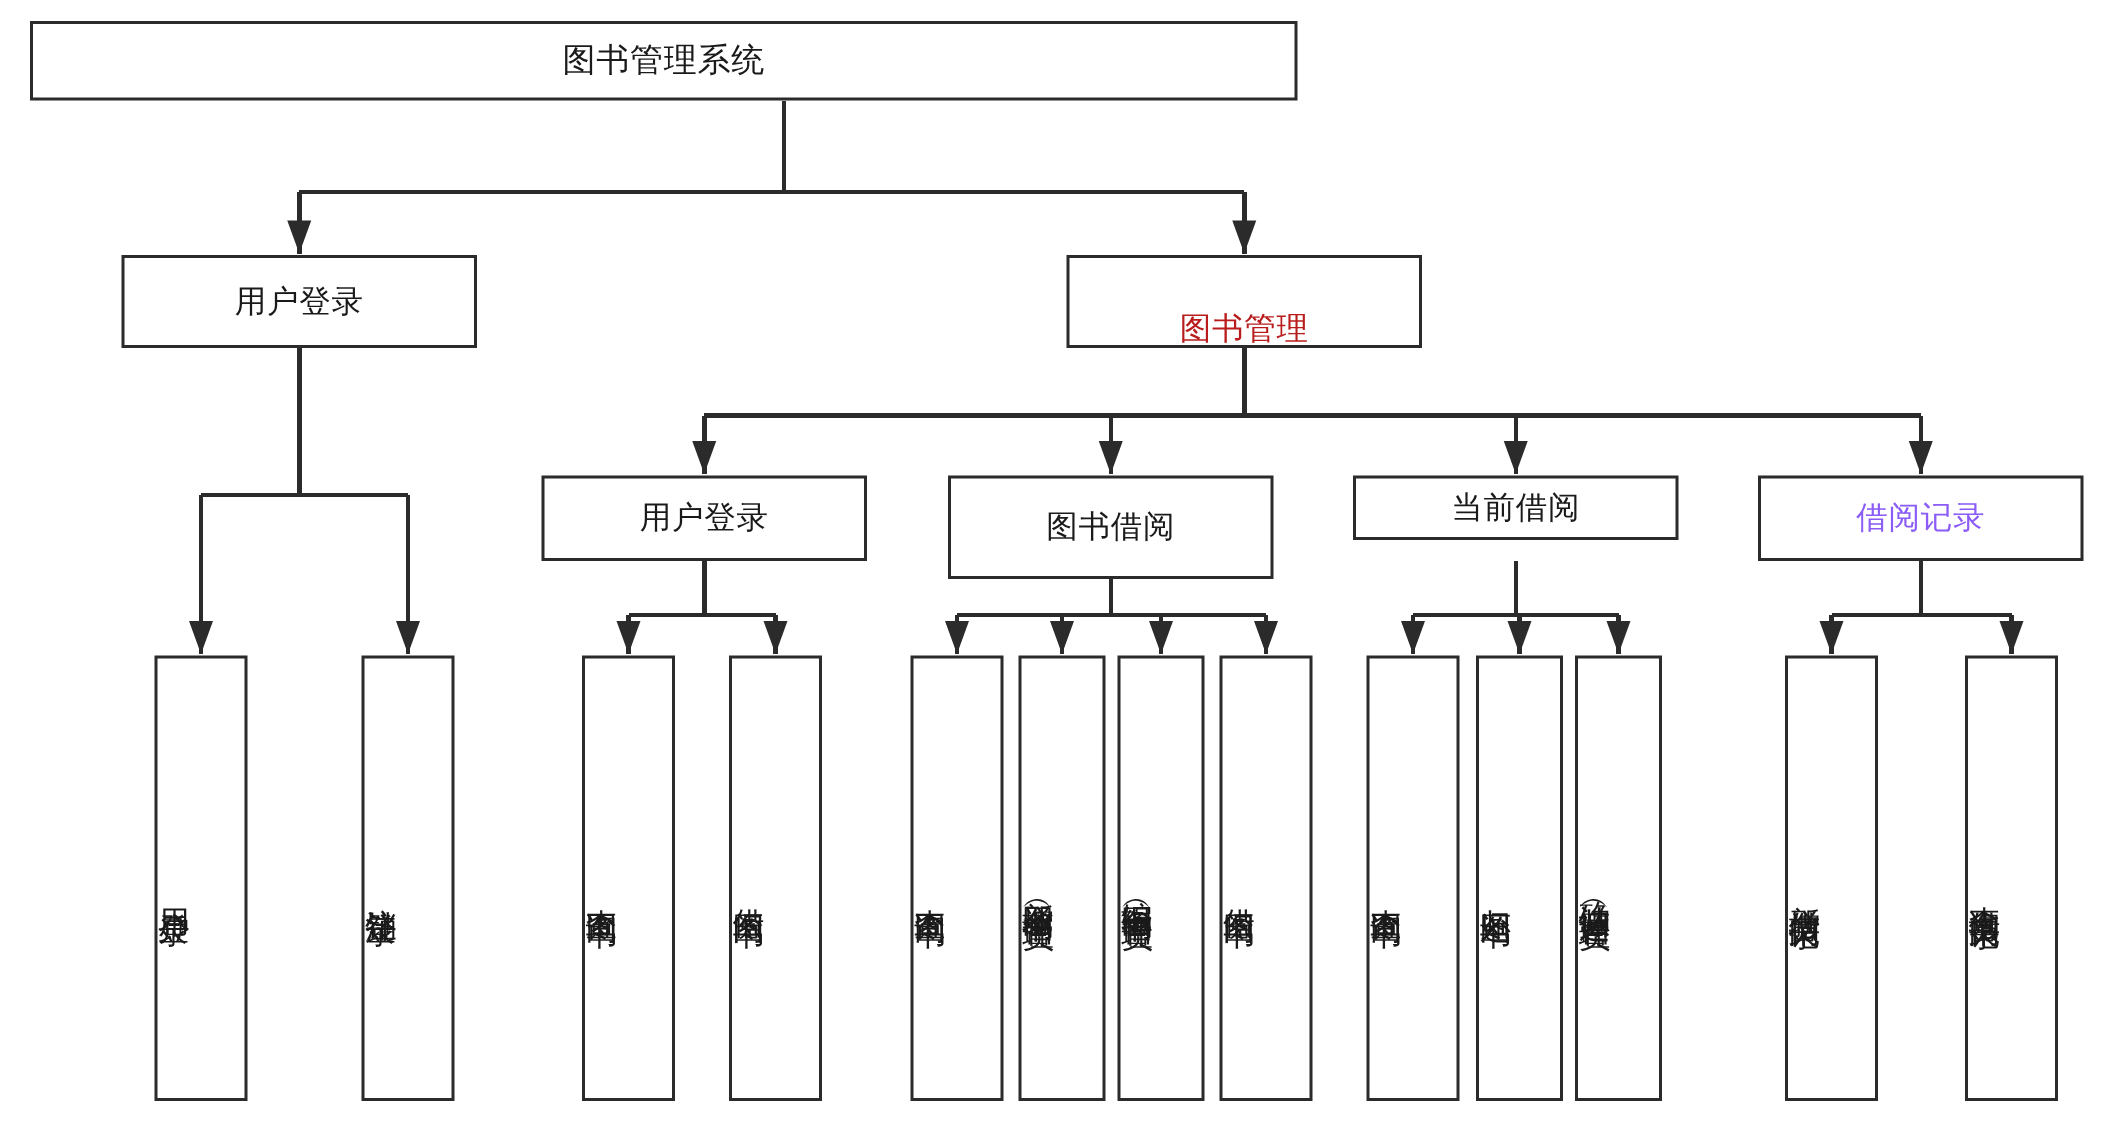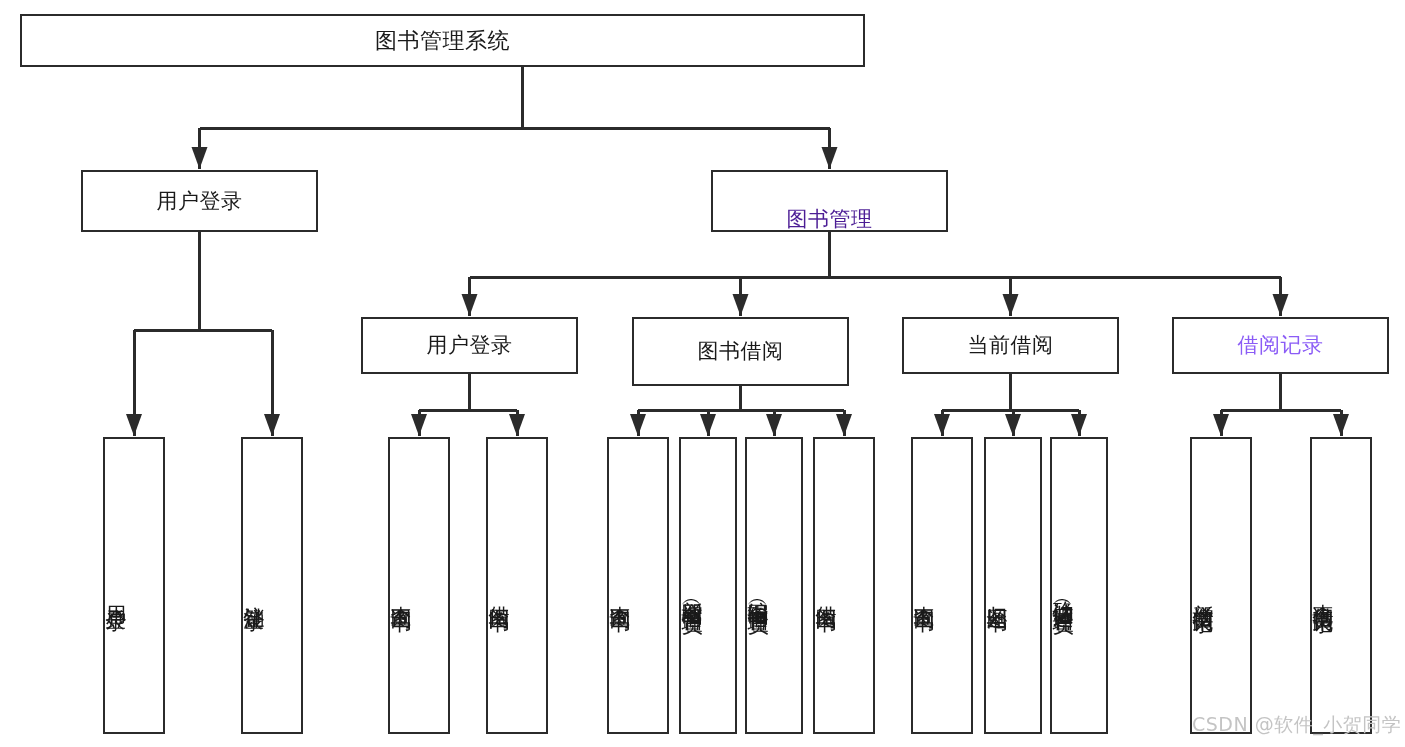--- a/index.html
+++ b/index.html
@@ -129,29 +129,29 @@
       <polygon points="1333,414 1349,414 1341,436" fill="#2b2b2b"></polygon>
     </svg>
   <div id="nodes-layer">
       <div class="node horiz root" style="left: 20px; top: 14px; width: 845px; height: 53px; border-color: rgb(43, 43, 43); background: rgb(255, 255, 255);">
         <span class="node-label" style="color: rgb(26, 26, 26);">图书管理系统</span>
       </div>
       <div class="node horiz" style="left: 81px; top: 170px; width: 237px; height: 62px; border-color: rgb(43, 43, 43); background: rgb(255, 255, 255);">
         <span class="node-label" style="color: rgb(26, 26, 26);">用户登录</span>
       </div>
       <div class="node horiz" style="left: 711px; top: 170px; width: 237px; height: 62px; border-color: rgb(43, 43, 43); background: rgb(255, 255, 255);">
-        <span class="node-label" style="color: #4c1d95; margin-top: 36px;">图书管理</span>
+        <span class="node-label" style="color: #b91c1c; margin-top: 36px;">图书管理</span>
       </div>
       <div class="node horiz" style="left: 361px; top: 317px; width: 217px; height: 57px; border-color: rgb(43, 43, 43); background: rgb(255, 255, 255);">
         <span class="node-label" style="color: rgb(26, 26, 26);">用户登录</span>
       </div>
       <div class="node horiz" style="left: 632px; top: 317px; width: 217px; height: 69px; border-color: rgb(43, 43, 43); background: rgb(255, 255, 255);">
         <span class="node-label" style="color: rgb(26, 26, 26);">图书借阅</span>
       </div>
-      <div class="node horiz" style="left: 902px; top: 317px; width: 217px; height: 57px; border-color: rgb(43, 43, 43); background: rgb(255, 255, 255);">
+      <div class="node horiz" style="left: 902px; top: 317px; width: 217px; height: 43px; border-color: rgb(43, 43, 43); background: rgb(255, 255, 255);">
         <span class="node-label" style="color: rgb(26, 26, 26);">当前借阅</span>
       </div>
       <div class="node horiz" style="left: 1172px; top: 317px; width: 217px; height: 57px; border-color: rgb(43, 43, 43); background: rgb(255, 255, 255);">
         <span class="node-label" style="color: #8b5cf6;">借阅记录</span>
       </div>
       <div class="node vert" style="left: 103px; top: 437px; width: 62px; height: 297px; border-color: rgb(43, 43, 43); background: rgb(255, 255, 255);">
         <span class="node-label" style="color: rgb(26, 26, 26);">用户登录</span>
       </div>
       <div class="node vert" style="left: 241px; top: 437px; width: 62px; height: 297px; border-color: rgb(43, 43, 43); background: rgb(255, 255, 255);">
         <span class="node-label" style="color: rgb(26, 26, 26);">注销登录</span>
@@ -183,14 +183,13 @@
       <div class="node vert" style="left: 1050px; top: 437px; width: 58px; height: 297px; border-color: rgb(43, 43, 43); background: rgb(255, 255, 255);">
         <span class="node-label" style="color: rgb(26, 26, 26);">确认归还（管理员）</span>
       </div>
       <div class="node vert" style="left: 1190px; top: 437px; width: 62px; height: 297px; border-color: rgb(43, 43, 43); background: rgb(255, 255, 255);">
         <span class="node-label" style="color: rgb(26, 26, 26);">新增借阅记录</span>
       </div>
       <div class="node vert" style="left: 1310px; top: 437px; width: 62px; height: 297px; border-color: rgb(43, 43, 43); background: rgb(255, 255, 255);">
         <span class="node-label" style="color: rgb(26, 26, 26);">查询借阅记录</span>
       </div>
     </div>
-  <div class="watermark" style="left:1192px; top:712px;">CSDN @软件_小贺同学</div>
 </div>
 
 </body></html>

